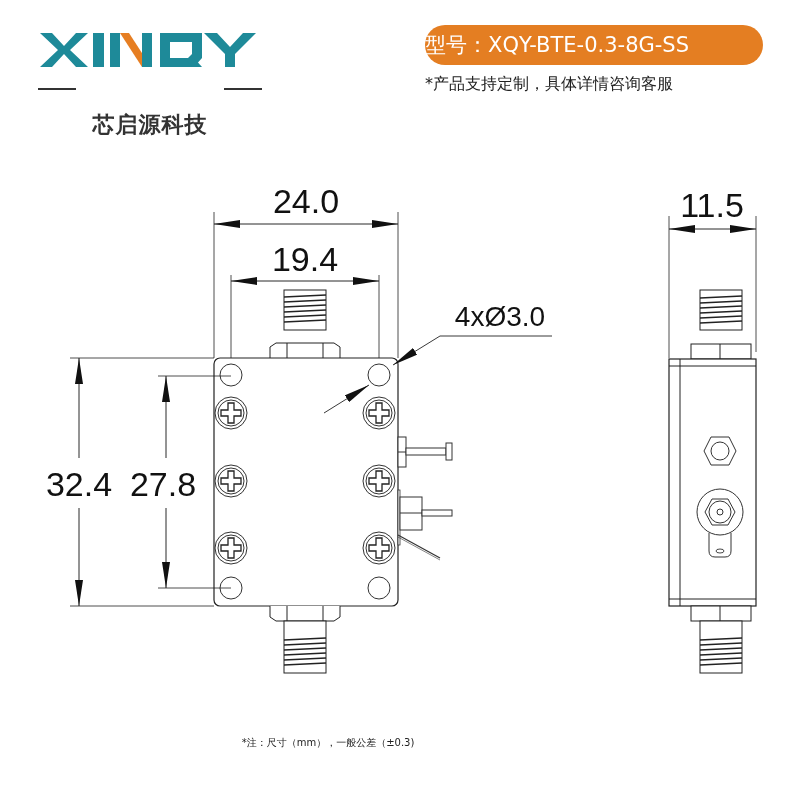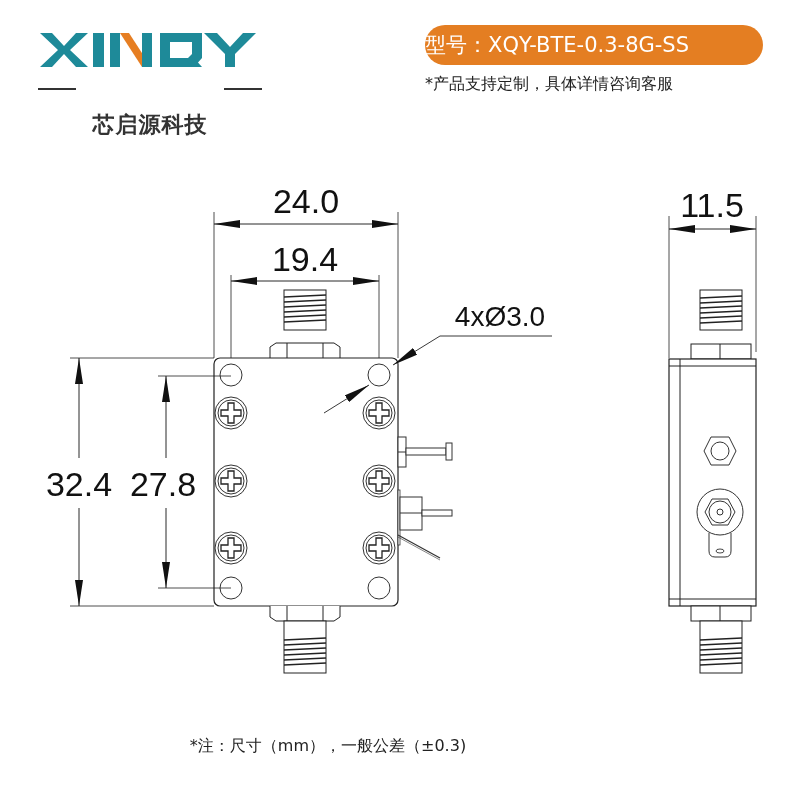--- a/index.html
+++ b/index.html
@@ -6,21 +6,21 @@
     body { width: 800px; height: 800px; position: relative; overflow: hidden; font-family: "DejaVu Sans", sans-serif; }
     .logo { position: absolute; left: 38px; top: 30px; width: 224px; }
     .logo-text { display: block; }
     .logo-sub { position: absolute; left: 0; top: 44px; width: 224px; height: 30px; }
     .logo-sub-label { position: absolute; left: 50%; transform: translateX(-50%); top: 0; font-size: 22px; color: #333; letter-spacing: 1px; white-space: nowrap; font-weight: bold; margin-top: 36px; }
     .logo-line { position: absolute; top: 14px; height: 2px; background: #333; width: 38px; }
     .model-pill { position: absolute; left: 425px; top: 25px; width: 338px; height: 40px; border-radius: 20px; background: #e47e22; color: #fff; font-size: 21px; line-height: 40px; white-space: nowrap; }
     .custom-note { position: absolute; left: 425px; top: 74px; width: 338px; text-align: left; font-size: 16px; color: #222; white-space: nowrap; }
     .drawing { position: absolute; left: 0; top: 0; }
     .dim-text { font-family: "Liberation Sans", sans-serif; fill: #111; }
-    .footer-note { position: absolute; left: 0; top: 736px; width: 656px; text-align: center; font-size: 16px; color: #222; white-space: nowrap; }
+    .footer-note { position: absolute; left: 0; top: 736px; width: 656px; text-align: center; font-size: 10px; color: #222; white-space: nowrap; }
   </style>
 </head>
 <body>
 
 <div class="logo">
   <svg class="logo-text" width="224" height="40" viewBox="0 0 224 40">
 
     <polygon points="2,3 14,3 26,16 38,3 50,3 32,20 50,37 38,37 26,24 14,37 2,37 20,20" fill="#1e8a99"></polygon>
 
     <rect x="55" y="3" width="11" height="34" fill="#1e8a99"></rect>

